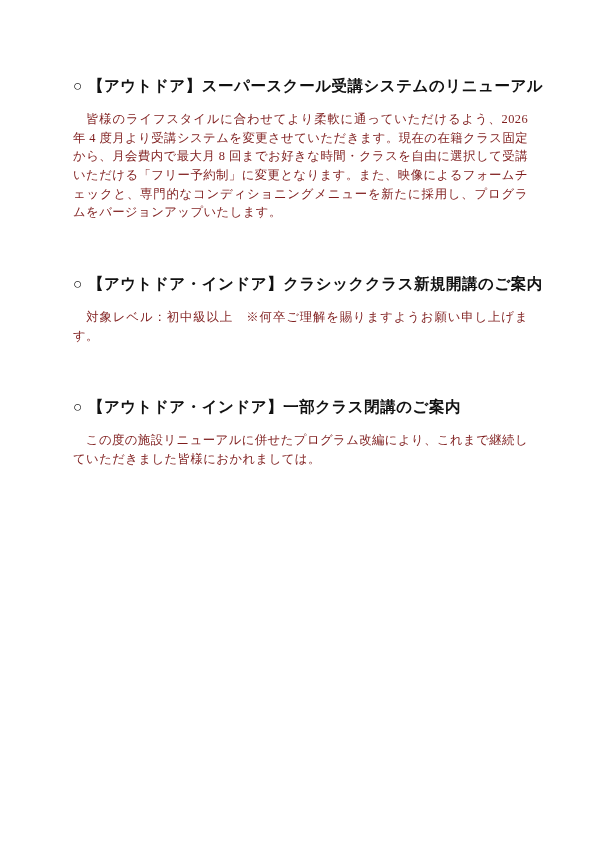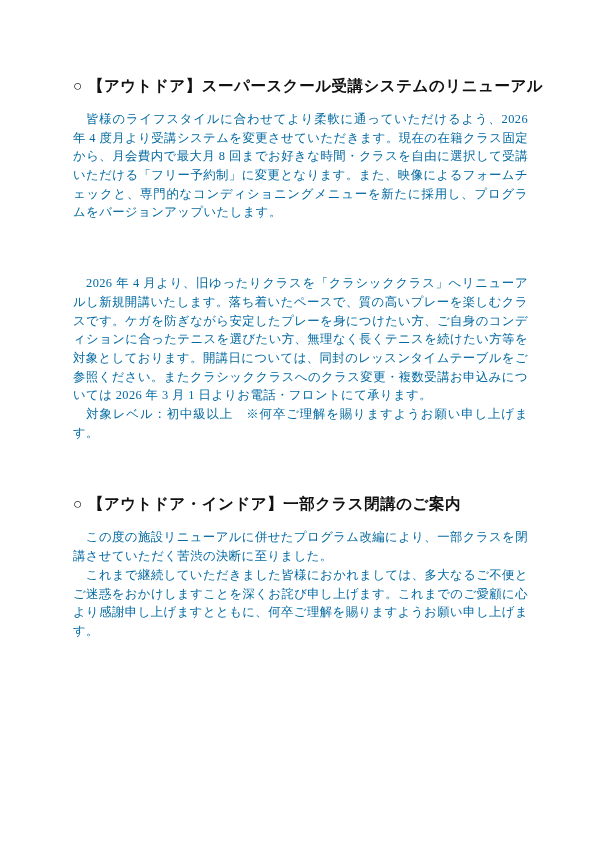--- a/index.html
+++ b/index.html
@@ -41,41 +41,42 @@
     margin-right: 5px;
     font-weight: bold;
   }
   .body-paragraph {
     margin: 0;
     font-size: 12.4px;
     line-height: 18.7px;
     letter-spacing: 0.4px;
     text-align: justify;
     text-justify: inter-ideograph;
-    color: #0369a1;
+    color: #7f1d1d;
   }
 </style>
 </head>
 <body>
 
 <div class="page">
 
   <section class="doc-section">
     <h2 class="section-heading">
       <span class="marker">○</span><span>【アウトドア】スーパースクール受講システムのリニューアル</span>
     </h2>
     <p class="body-paragraph">　皆様のライフスタイルに合わせてより柔軟に通っていただけるよう、2026 年 4 度月より受講システムを変更させていただきます。現在の在籍クラス固定から、月会費内で最大月 8 回までお好きな時間・クラスを自由に選択して受講いただける「フリー予約制」に変更となります。また、映像によるフォームチェックと、専門的なコンディショニングメニューを新たに採用し、プログラムをバージョンアップいたします。</p>
   </section>
 
   <section class="doc-section">
-    <p class="body-paragraph">　2026 年 4 月より、旧ゆったりクラスを「クラシッククラス」へリニューアルし新規開講いたします。落ち着いたペースで、質の高いプレーを楽しむクラスです。ケガを防ぎながら安定したプレーを身につけたい方、ご自身のコンディションに合ったテニスを選びたい方、無理なく長くテニスを続けたい方等を対象としております。開講日については、同封のレッスンタイムテーブルをご参照ください。またクラシッククラスへのクラス変更・複数受講お申込みについては 2026 年 3 月 1 日よりお電話・フロントにて承ります。</p>
+    <h2 class="section-heading">
+      <span class="marker">○</span><span>【アウトドア・インドア】クラシッククラス新規開講のご案内</span>
+    </h2>
     <p class="body-paragraph">　対象レベル：初中級以上　※何卒ご理解を賜りますようお願い申し上げます。</p>
   </section>
 
   <section class="doc-section">
     <h2 class="section-heading">
       <span class="marker">○</span><span>【アウトドア・インドア】一部クラス閉講のご案内</span>
     </h2>
-    <p class="body-paragraph">　この度の施設リニューアルに併せたプログラム改編により、一部クラスを閉講させていただく苦渋の決断に至りました。</p>
-    <p class="body-paragraph">　これまで継続していただきました皆様におかれましては、多大なるご不便とご迷惑をおかけしますことを深くお詫び申し上げます。これまでのご愛顧に心より感謝申し上げますとともに、何卒ご理解を賜りますようお願い申し上げます。</p>
+    <p class="body-paragraph">　この度の施設リニューアルに併せたプログラム改編により、これまで継続していただきました皆様におかれましては。</p>
   </section>
 
 </div>
 
 </body></html>

